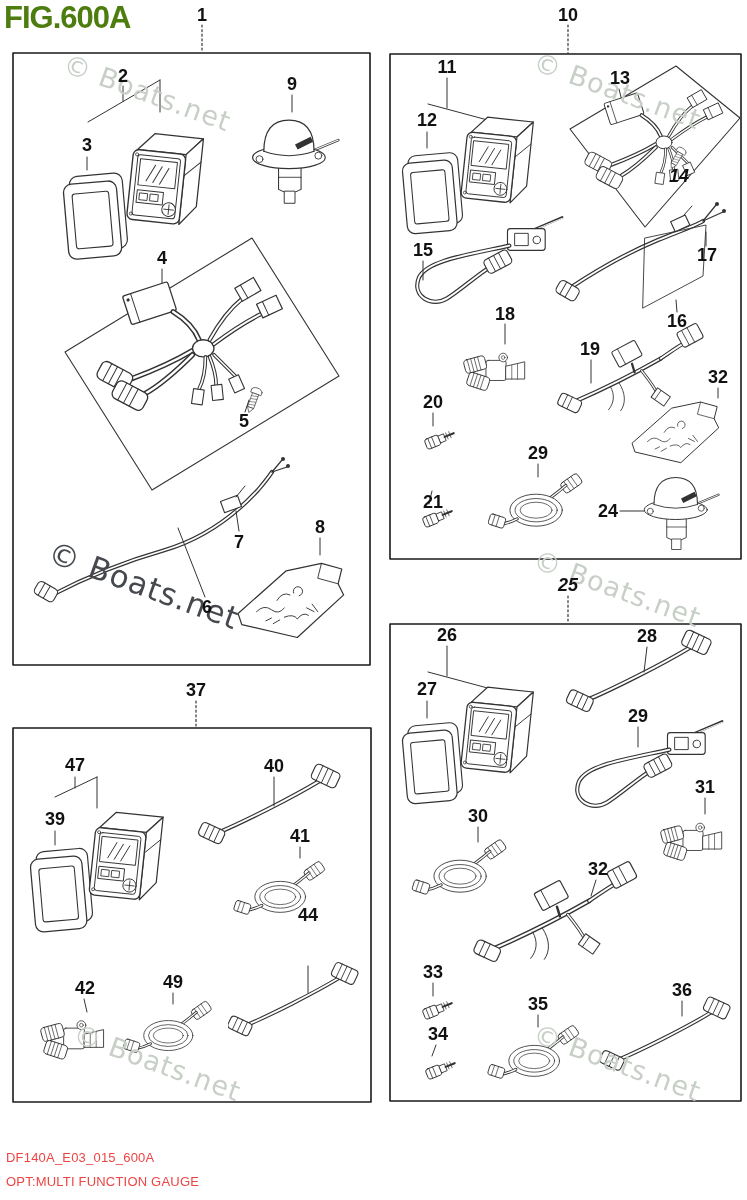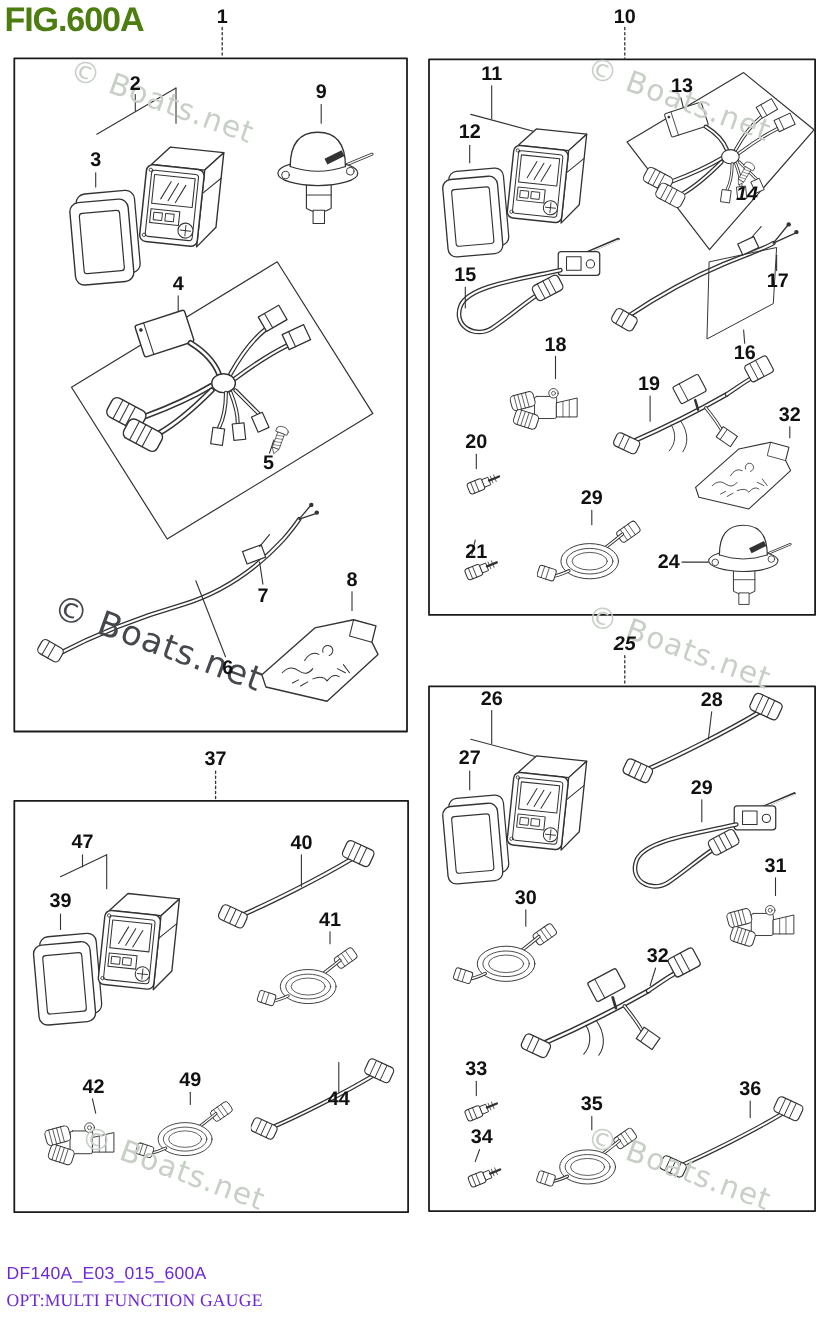--- a/index.html
+++ b/index.html
@@ -5,23 +5,23 @@
   html,body{margin:0;padding:0;background:#ffffff;}
   .page{position:relative;width:747px;height:1200px;background:#fff;overflow:hidden;
         font-family:"Liberation Sans","DejaVu Sans",sans-serif;}
   .fig-title{position:absolute;left:4px;top:0px;font-size:31px;font-weight:800;
              letter-spacing:-1px;color:#4d7c0f;}
   .co{position:absolute;transform:translate(-50%,-50%);font-size:18px;font-weight:700;
       color:#111;white-space:nowrap;z-index:10;}
   .wm{position:absolute;white-space:nowrap;transform-origin:left top;transform:rotate(20deg);
       font-size:27px;z-index:5;letter-spacing:1px;font-family:"DejaVu Sans",sans-serif;}
   .wm-big{font-size:31px;}
-  .footer{position:absolute;left:6px;color:#6d28d9;font-size:16px;letter-spacing:0.2px;}
+  .footer{position:absolute;left:6px;color:#ef4444;font-size:13px;letter-spacing:0.2px;}
   .footer1{top:1150px;}
-  .footer2{top:1174px;font-family:Liberation Serif, serif;}
+  .footer2{top:1174px;}
   svg{position:absolute;left:0;top:0;z-index:1;}
   svg *{stroke-linecap:round;stroke-linejoin:round;}
   .gbox{fill:none;stroke:#1a1a1a;stroke-width:1.6;}
   .glead{stroke:#333;stroke-width:1.2;fill:none;stroke-dasharray:2 2.6;}
   .brk{stroke:#333;stroke-width:1;fill:none;}
 </style>
 </head>
 <body>
 
 <div class="page">
@@ -467,17 +467,17 @@
   <div class="co" style="left:438px;top:1034px;">34</div>
   <div class="co" style="left:538px;top:1004px;">35</div>
   <div class="co" style="left:682px;top:990px;">36</div>
   <div class="co" style="left:196px;top:690px;">37</div>
   <div class="co" style="left:75px;top:765px;">47</div>
   <div class="co" style="left:55px;top:819px;">39</div>
   <div class="co" style="left:274px;top:766px;">40</div>
   <div class="co" style="left:300px;top:836px;">41</div>
   <div class="co" style="left:85px;top:988px;">42</div>
   <div class="co" style="left:173px;top:982px;">49</div>
-  <div class="co" style="left:308px;top:999px;">44</div>
+  <div class="co" style="left:308px;top:915px;">44</div>
 
   <div class="footer footer1">DF140A_E03_015_600A</div>
   <div class="footer footer2">OPT:MULTI FUNCTION GAUGE</div>
 </div>
 
 </body></html>

